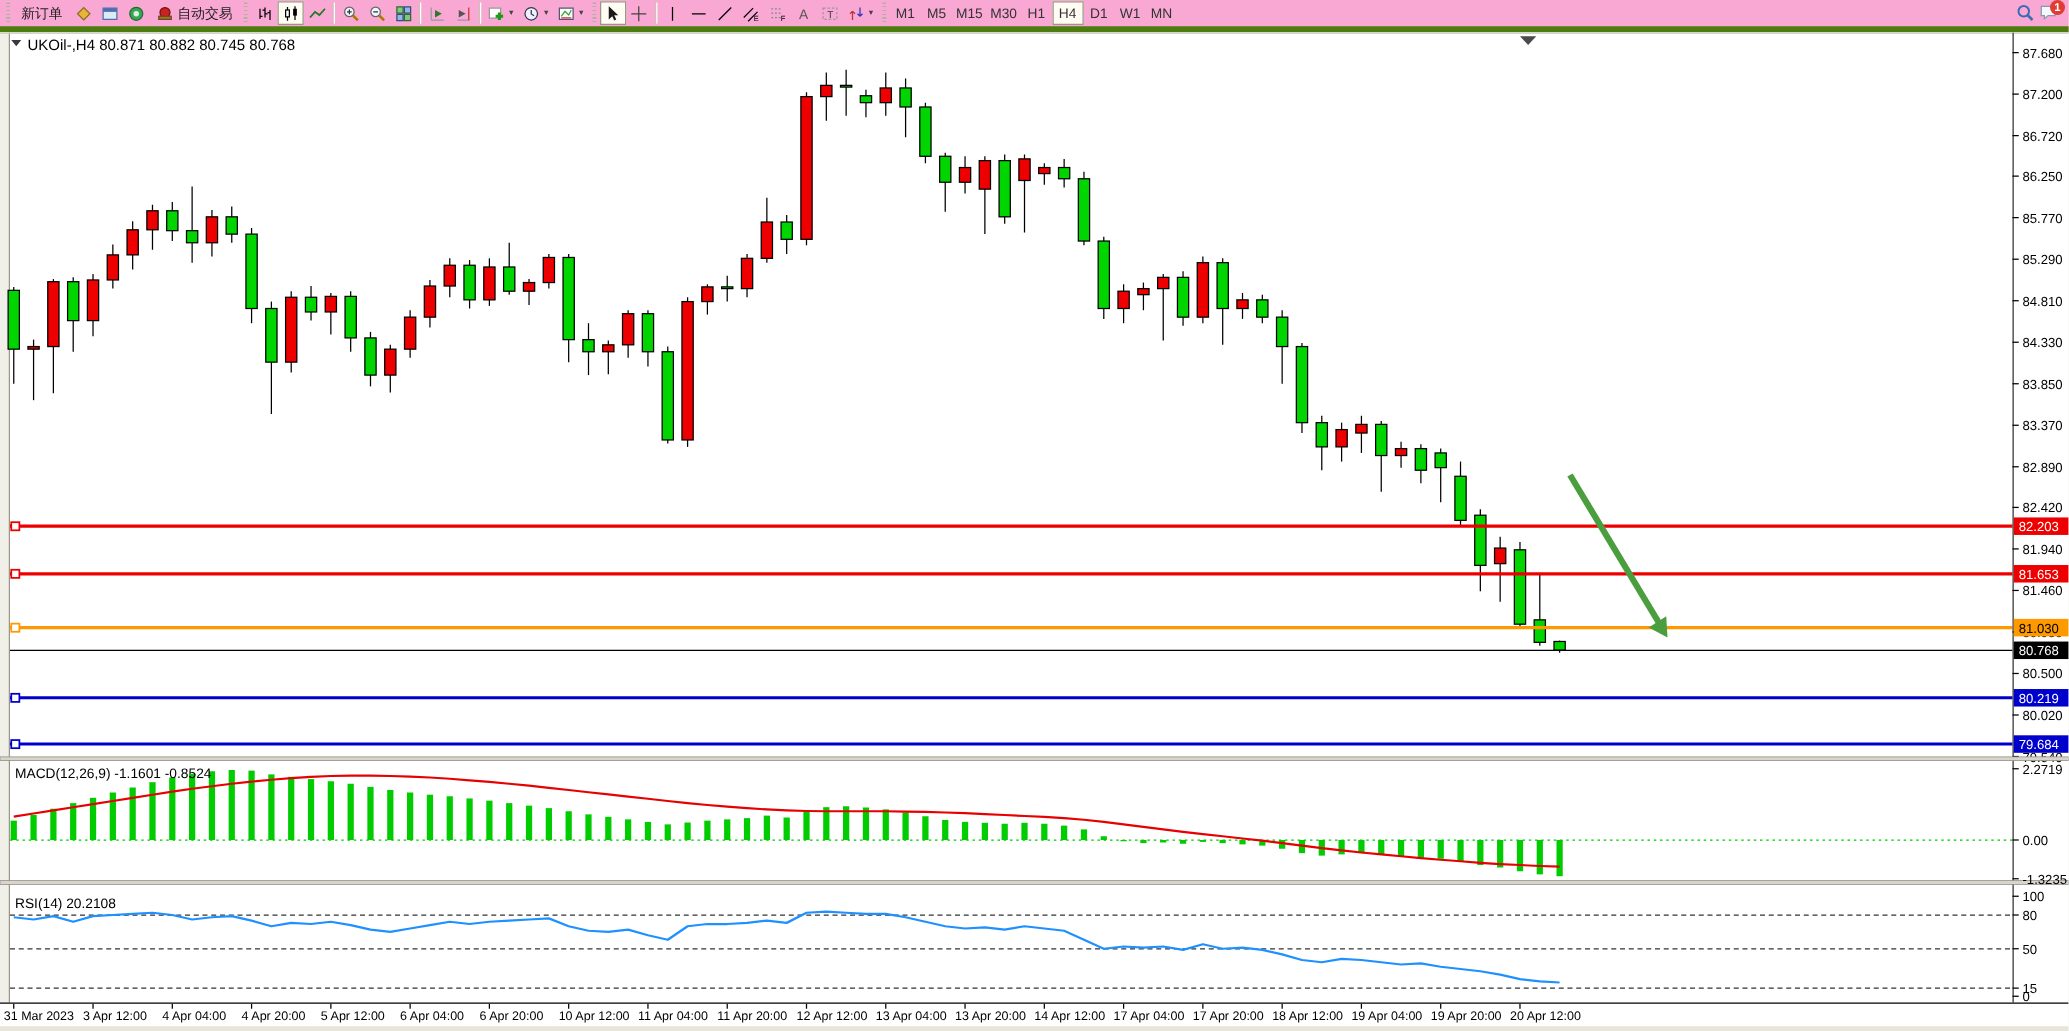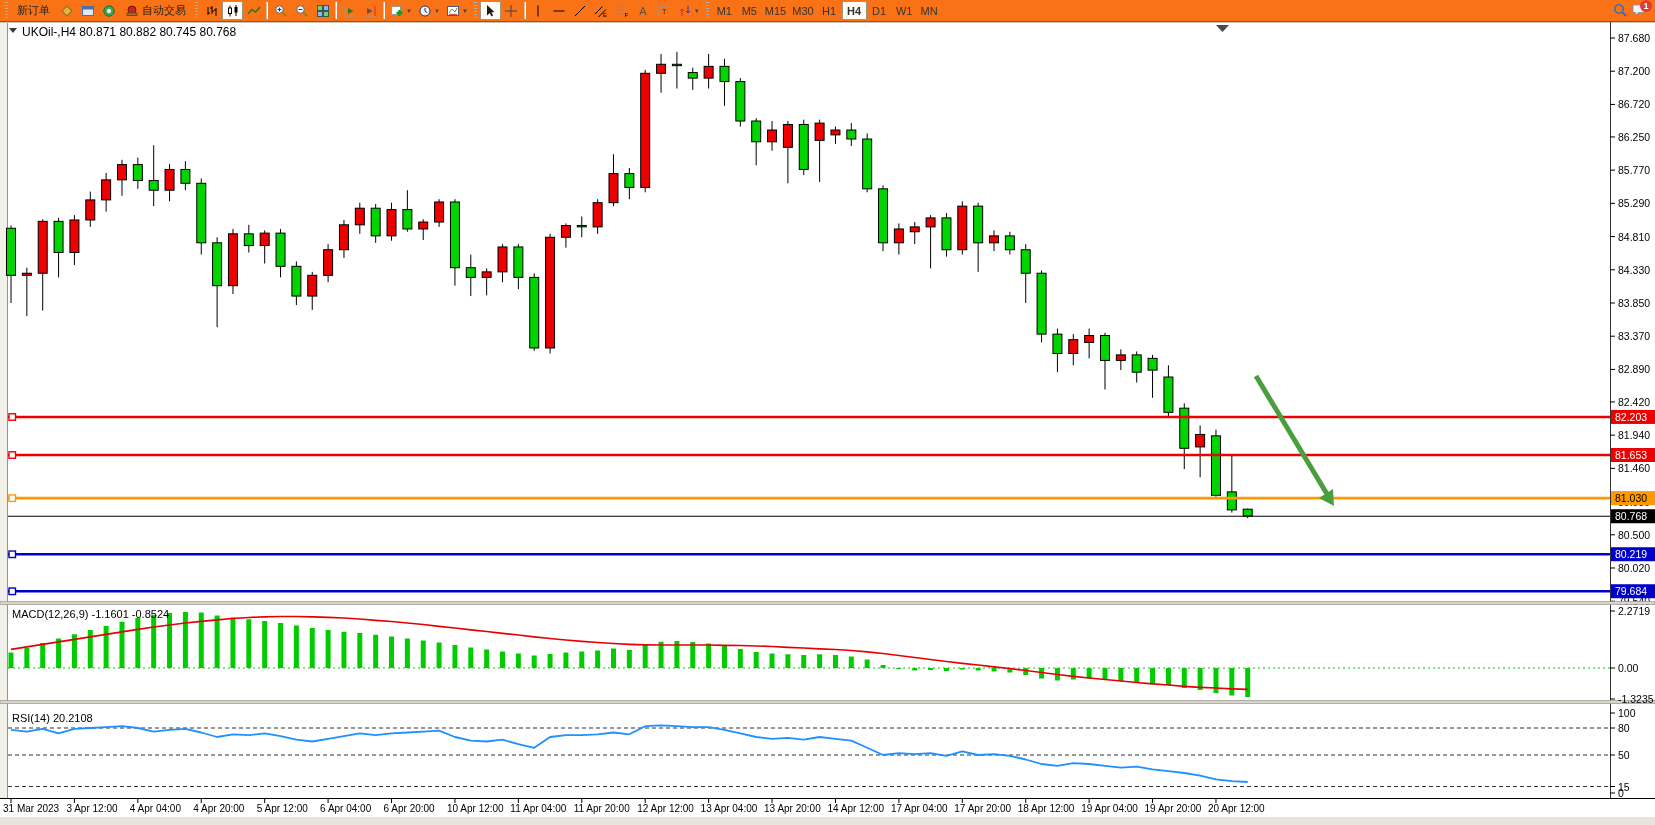--- a/index.html
+++ b/index.html
@@ -1,23 +1,23 @@
 <!DOCTYPE html>
 <html><head>
 <meta charset="utf-8">
 <style>
   html,body{margin:0;padding:0;background:#ece9d8;width:1655px;height:825px;overflow:hidden;
     font-family:"Liberation Sans",sans-serif;}
-  .toolbar{display:flex;align-items:center;height:21px;background:#f97316;border-bottom:1px solid #4d7c0f;
+  .toolbar{display:flex;align-items:center;height:21px;background:#f9a8d4;border-bottom:5px solid #4d7c0f;
     padding:0 2px;font-size:11px;color:#222;white-space:nowrap;}
   .tb-btn{height:19px;min-width:21px;border:1px solid transparent;background:transparent;display:inline-flex;
     align-items:center;justify-content:center;padding:0 2px;margin:0;font-family:"Liberation Sans",sans-serif;
     font-size:11px;color:#222;box-sizing:border-box;}
   .tb-btn svg{display:block;}
-  .tb-btn.pressed{border:1px solid #9a9685;background:#fffdf3;font-weight:bold;}
+  .tb-btn.pressed{border:1px solid #9a9685;background:#fffdf3;}
   .text-btn{padding:0 5px;gap:3px;}
   .sep{width:1px;height:17px;background:#c6c2b4;border-right:1px solid #fff;margin:0 2px;flex:none;}
   .grip{width:3px;height:17px;margin:0 3px;flex:none;
     background-image:repeating-linear-gradient(to bottom,#b3af9f 0 1px,transparent 1px 3px);}
   .caret{font-size:6px;color:#444;margin-left:2px;}
   .tf-btn{min-width:25px;font-size:11px;color:#333;}
   .spacer{flex:1;}
   .chat-wrap{position:relative;margin-right:6px;}
   .badge{position:absolute;top:-2px;right:-5px;background:#e03c31;color:#fff;border-radius:50%;
     width:12px;height:12px;font-size:9px;line-height:12px;text-align:center;font-weight:bold;}

